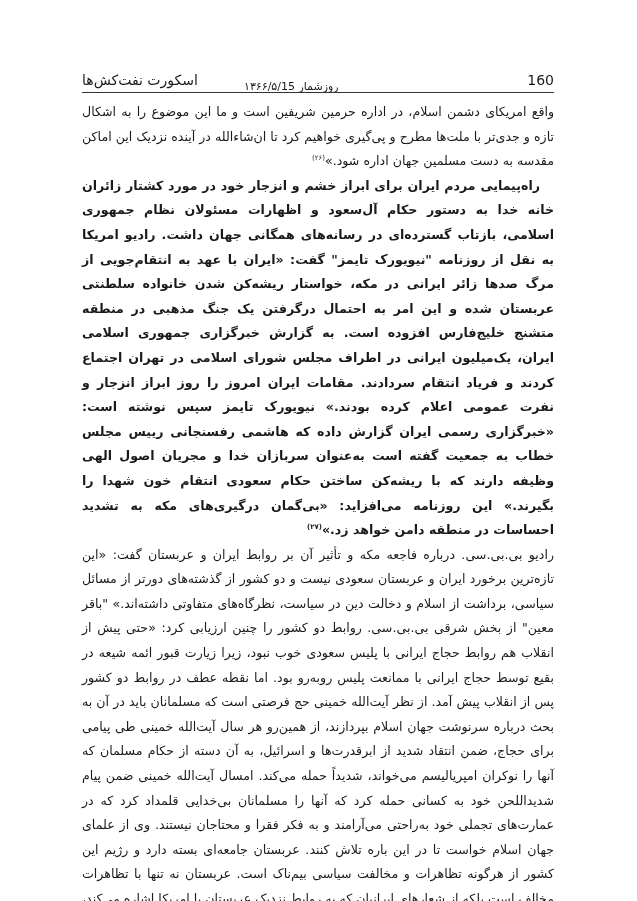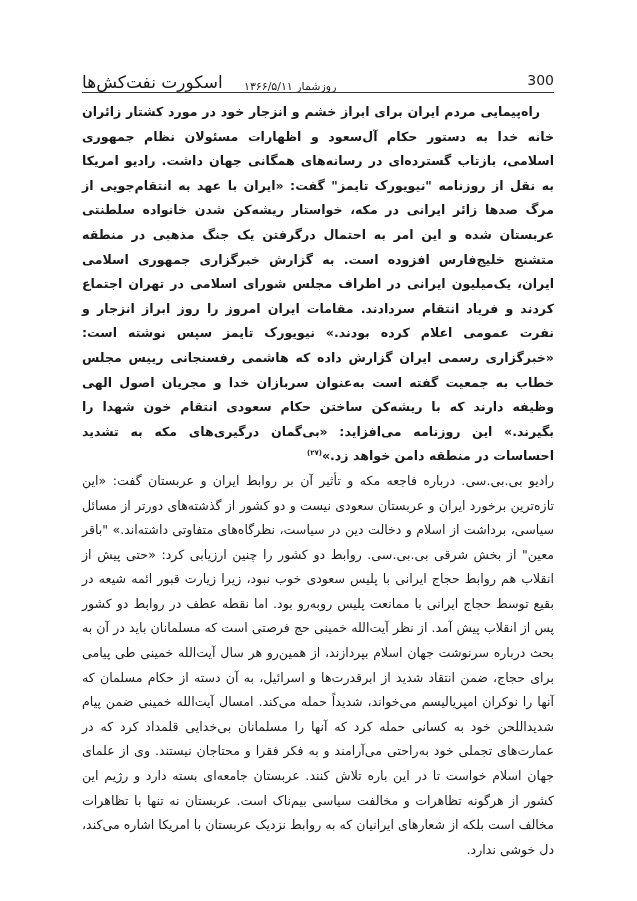--- a/index.html
+++ b/index.html
@@ -1,36 +1,37 @@
 <!DOCTYPE html>
 <html><head>
 <meta charset="utf-8">
 <style>
   html, body { margin:0; padding:0; background:#ffffff; }
   body { width:637px; height:901px; position:relative; overflow:hidden; font-family:"DejaVu Sans", sans-serif; color:#1a1a1a; }
   .page { position:absolute; left:0; top:0; width:637px; height:901px; background:#fff; }
   .header { position:absolute; left:82px; top:72px; width:472px; height:24px; direction:rtl; }
   .page-num { position:absolute; right:0; top:0; font-size:14px; }
-  .book-title { position:absolute; left:0; top:0; font-size:17px; }
+  .book-title { position:absolute; left:0; top:0; font-size:14px; }
   .diary-date { position:absolute; left:160px; top:8px; font-size:11px; background:#fff; padding:0 2px; }
   .header-rule { position:absolute; left:82px; top:92px; width:472px; height:0; border-top:1px solid #333; }
   .body { position:absolute; left:82px; top:100px; width:472px; direction:rtl; text-align:justify; text-align-last:right; font-size:12.6px; line-height:24.6px; }
   .body p { margin:0; }
   .entry-num { font-size:16px; line-height:26px; margin-top:4px !important; }
   .indent { text-indent:14px;font-weight:bold; }
   sup { font-size:7px; line-height:0; }
 </style>
 </head>
 <body>
 
 <div class="page">
   <div class="header">
-    <span class="page-num">300</span>
-    <span class="diary-date">روزشمار ۱۳۶۶/۵/۱۱</span>
+    <span class="page-num">160</span>
+    <span class="diary-date">روزشمار ۱۳۶۶/۵/15</span>
     <span class="book-title">اسکورت نفت‌کش‌ها</span>
   </div>
   <div class="header-rule"></div>
 
   <div class="body">
+    <p><span>واقع امریکای دشمن اسلام، در اداره حرمین شریفین است و ما این موضوع را به اشکال تازه و جدی‌تر با ملت‌ها مطرح و پی‌گیری خواهیم کرد تا ان‌شاءالله در آینده نزدیک این اماکن مقدسه به دست مسلمین جهان اداره شود.»</span><sup>(۲۶)</sup></p>
     <p class="indent"><span>راه‌پیمایی مردم ایران برای ابراز خشم و انزجار خود در مورد کشتار زائران خانه خدا به دستور حکام آل‌سعود و اظهارات مسئولان نظام جمهوری اسلامی، بازتاب گسترده‌ای در رسانه‌های همگانی جهان داشت. رادیو امریکا به نقل از روزنامه "نیویورک تایمز" گفت: «ایران با عهد به انتقام‌جویی از مرگ صدها زائر ایرانی در مکه، خواستار ریشه‌کن شدن خانواده سلطنتی عربستان شده و این امر به احتمال درگرفتن یک جنگ مذهبی در منطقه متشنج خلیج‌فارس افزوده است. به گزارش خبرگزاری جمهوری اسلامی ایران، یک‌میلیون ایرانی در اطراف مجلس شورای اسلامی در تهران اجتماع کردند و فریاد انتقام سردادند. مقامات ایران امروز را روز ابراز انزجار و نفرت عمومی اعلام کرده بودند.» نیویورک تایمز سپس نوشته است: «خبرگزاری رسمی ایران گزارش داده که هاشمی رفسنجانی رییس مجلس خطاب به جمعیت گفته است به‌عنوان سربازان خدا و مجریان اصول الهی وظیفه دارند که با ریشه‌کن ساختن حکام سعودی انتقام خون شهدا را بگیرند.» این روزنامه می‌افزاید: «بی‌گمان درگیری‌های مکه به تشدید احساسات در منطقه دامن خواهد زد.»</span><sup>(۲۷)</sup></p>
     <p>رادیو بی.بی.سی. درباره فاجعه مکه و تأثیر آن بر روابط ایران و عربستان گفت: «این تازه‌ترین برخورد ایران و عربستان سعودی نیست و دو کشور از گذشته‌های دورتر از مسائل سیاسی، برداشت از اسلام و دخالت دین در سیاست، نظرگاه‌های متفاوتی داشته‌اند.» "باقر معین" از بخش شرقی بی.بی.سی. روابط دو کشور را چنین ارزیابی کرد: «حتی پیش از انقلاب هم روابط حجاج ایرانی با پلیس سعودی خوب نبود، زیرا زیارت قبور ائمه شیعه در بقیع توسط حجاج ایرانی با ممانعت پلیس روبه‌رو بود. اما نقطه عطف در روابط دو کشور پس از انقلاب پیش آمد. از نظر آیت‌الله خمینی حج فرصتی است که مسلمانان باید در آن به بحث درباره سرنوشت جهان اسلام بپردازند، از همین‌رو هر سال آیت‌الله خمینی طی پیامی برای حجاج، ضمن انتقاد شدید از ابرقدرت‌ها و اسرائیل، به آن دسته از حکام مسلمان که آنها را نوکران امپریالیسم می‌خواند، شدیداً حمله می‌کند. امسال آیت‌الله خمینی ضمن پیام شدیداللحن خود به کسانی حمله کرد که آنها را مسلمانان بی‌خدایی قلمداد کرد که در عمارت‌های تجملی خود به‌راحتی می‌آرامند و به فکر فقرا و محتاجان نیستند. وی از علمای جهان اسلام خواست تا در این باره تلاش کنند. عربستان جامعه‌ای بسته دارد و رژیم این کشور از هرگونه تظاهرات و مخالفت سیاسی بیم‌ناک است. عربستان نه تنها با تظاهرات مخالف است بلکه از شعارهای ایرانیان که به روابط نزدیک عربستان با امریکا اشاره می‌کند، دل خوشی ندارد.</p>
   </div>
 </div>
 
 </body></html>

